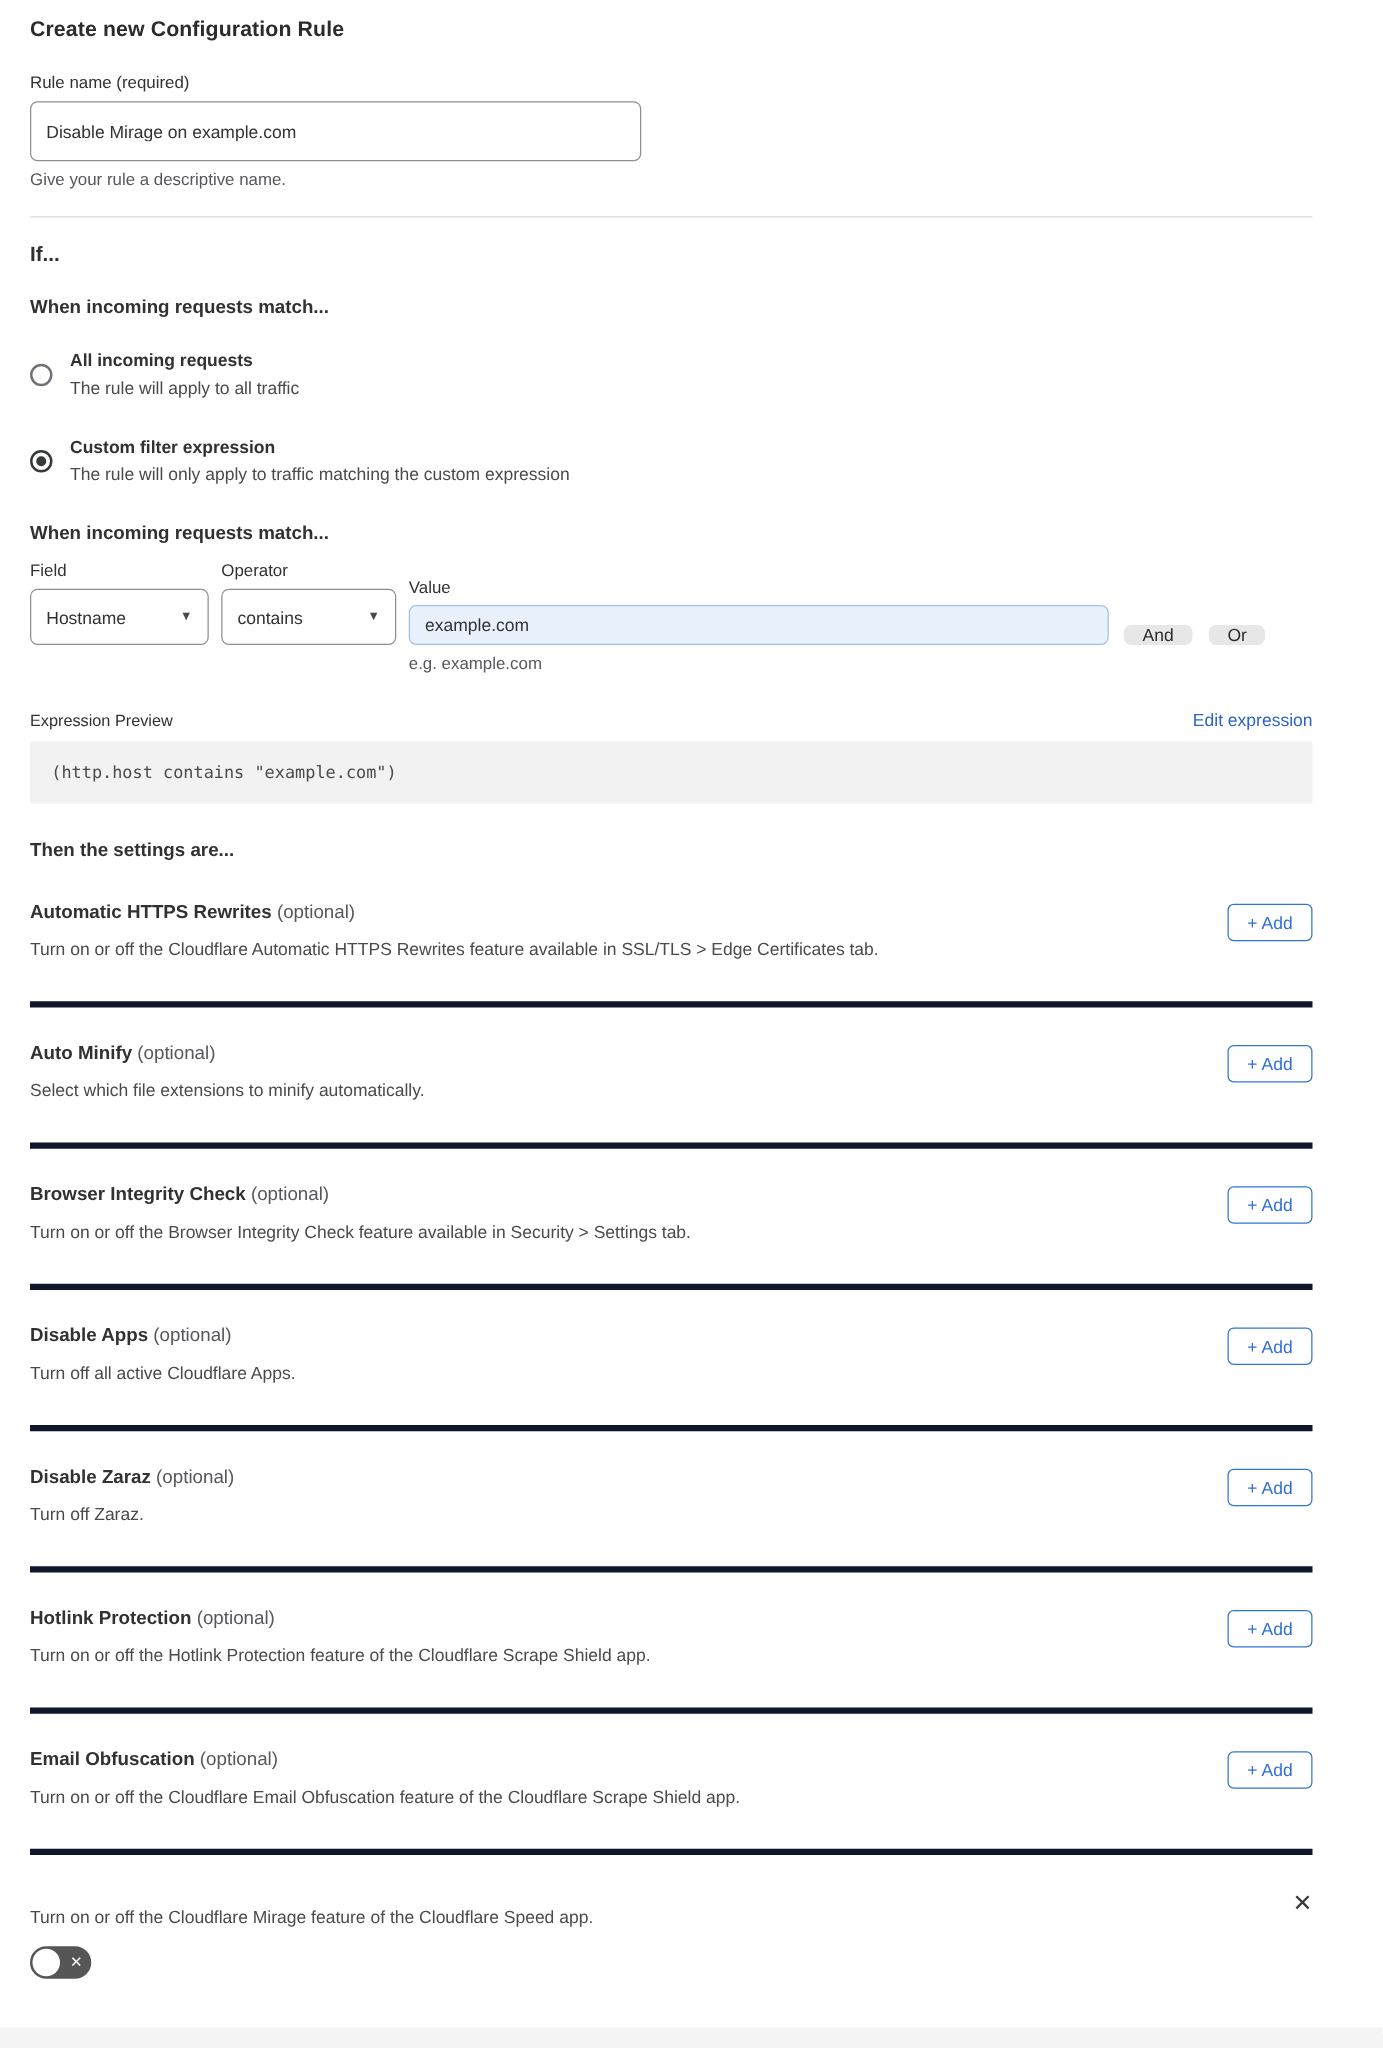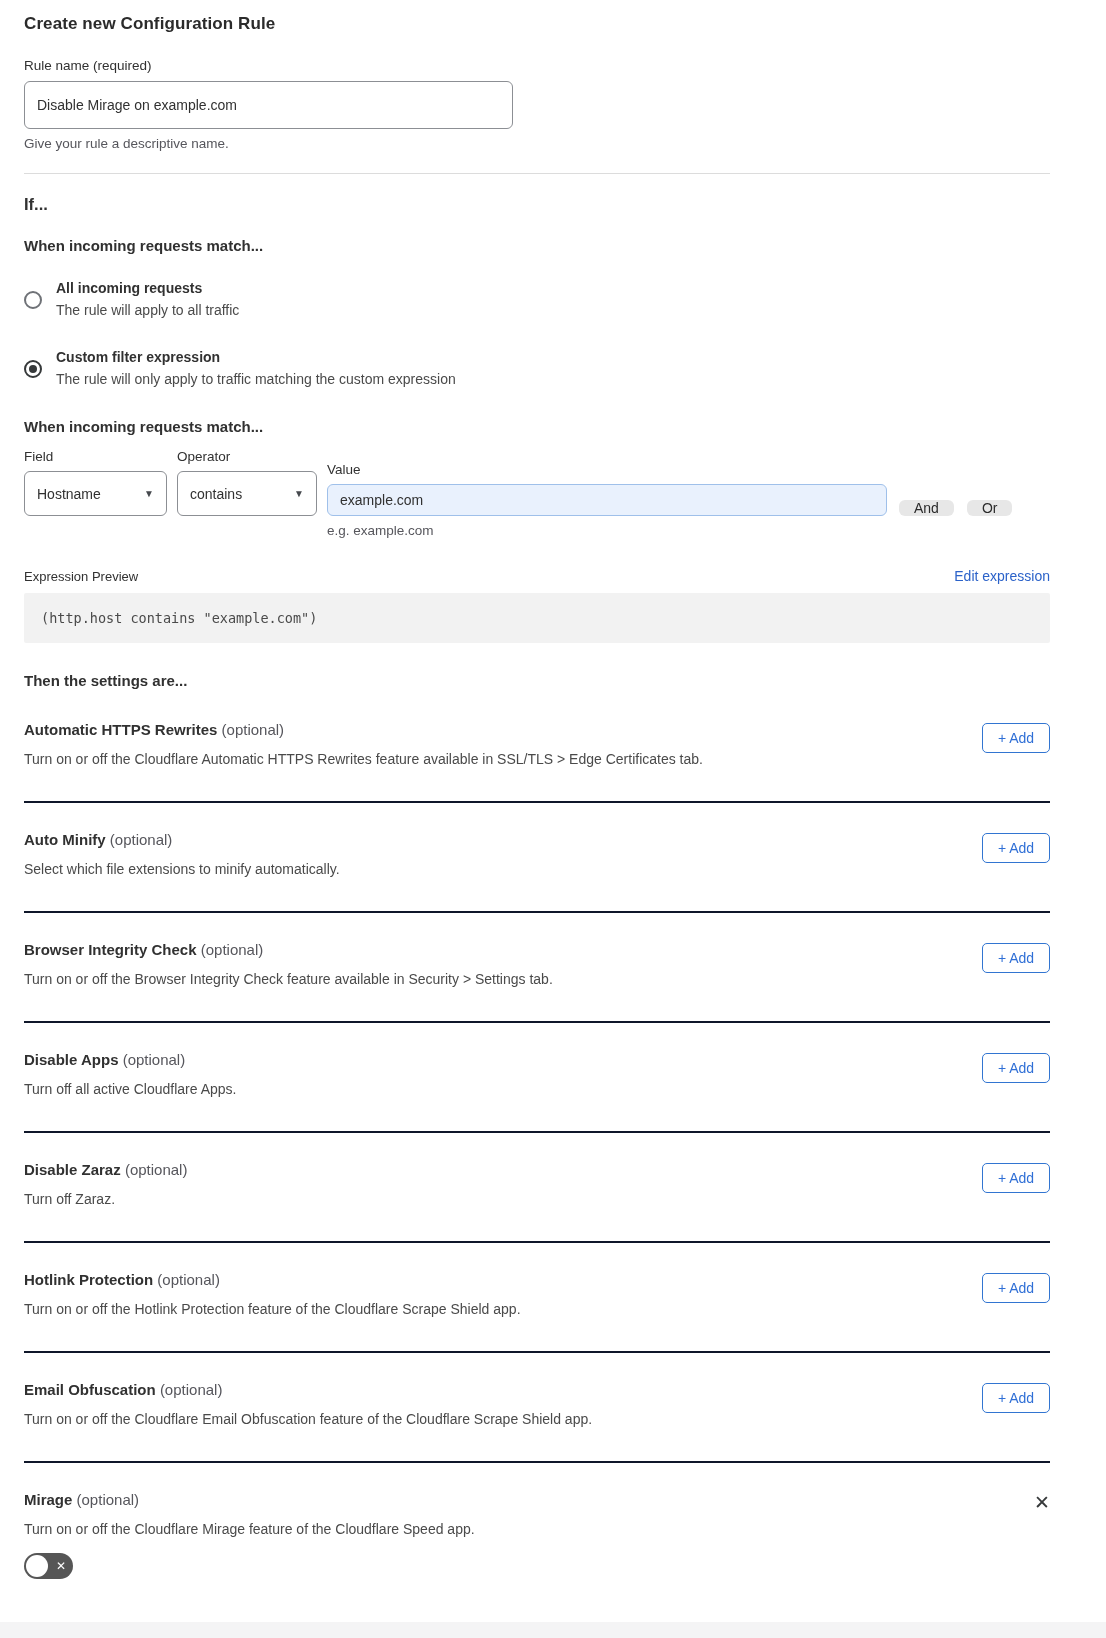--- a/index.html
+++ b/index.html
@@ -68,21 +68,21 @@
   .edit-link { font-size: 14px; color: #2b62c9; cursor: pointer; }
   .code-block {
     margin-top: 9px; background: #f2f2f2; border-radius: 2px; padding: 17px 17px;
     font-family: "DejaVu Sans Mono", monospace; font-size: 13.5px; color: #4a4a4a;
   }
 
   .h-then { font-size: 15px; font-weight: 700; margin-top: 29px; }
 
   .settings-list { margin-top: 4px; }
   .setting { display: flex; justify-content: space-between; align-items: flex-start;
-    padding: 28px 0 34px; border-bottom: 2px solid #0f172a; }
+    padding: 28px 0 34px; border-bottom: 5px solid #0f172a; }
   .setting:last-child { border-bottom: none; }
   .setting-left { max-width: 860px; }
   .setting-title { font-size: 15px; }
   .setting-name { font-weight: 700; color: #313131; }
   .setting-optional { font-weight: 400; color: #56565c; }
   .setting-desc { font-size: 14px; color: #4a4a4a; margin-top: 13px; }
   .add-btn {
     height: 30px; min-width: 68px; background: #fff; border: 1px solid #3275d1; border-radius: 5px;
     color: #2f6fd6; font-size: 14px; font-family: "Liberation Sans", sans-serif;
     padding: 0 14px; cursor: pointer; margin-top: 2px;
@@ -262,24 +262,20 @@
       </div>
       <div class="setting-desc">Turn on or off the Cloudflare Email Obfuscation feature of the Cloudflare Scrape Shield app.</div>
 
     </div>
     <button class="add-btn">+ Add</button>
 
   </div>
 
   <div class="setting">
     <div class="setting-left">
-      <div class="setting-title">
-        <span class="setting-name">Mirage</span>
-        <span class="setting-optional"> (optional)</span>
-      </div>
       <div class="setting-desc">Turn on or off the Cloudflare Mirage feature of the Cloudflare Speed app.</div>
       <div class="toggle">
         <span class="knob"></span>
         <span class="x-glyph">✕</span>
       </div>
     </div>
 
     <button class="remove-x">✕</button>
   </div>
 </div>

